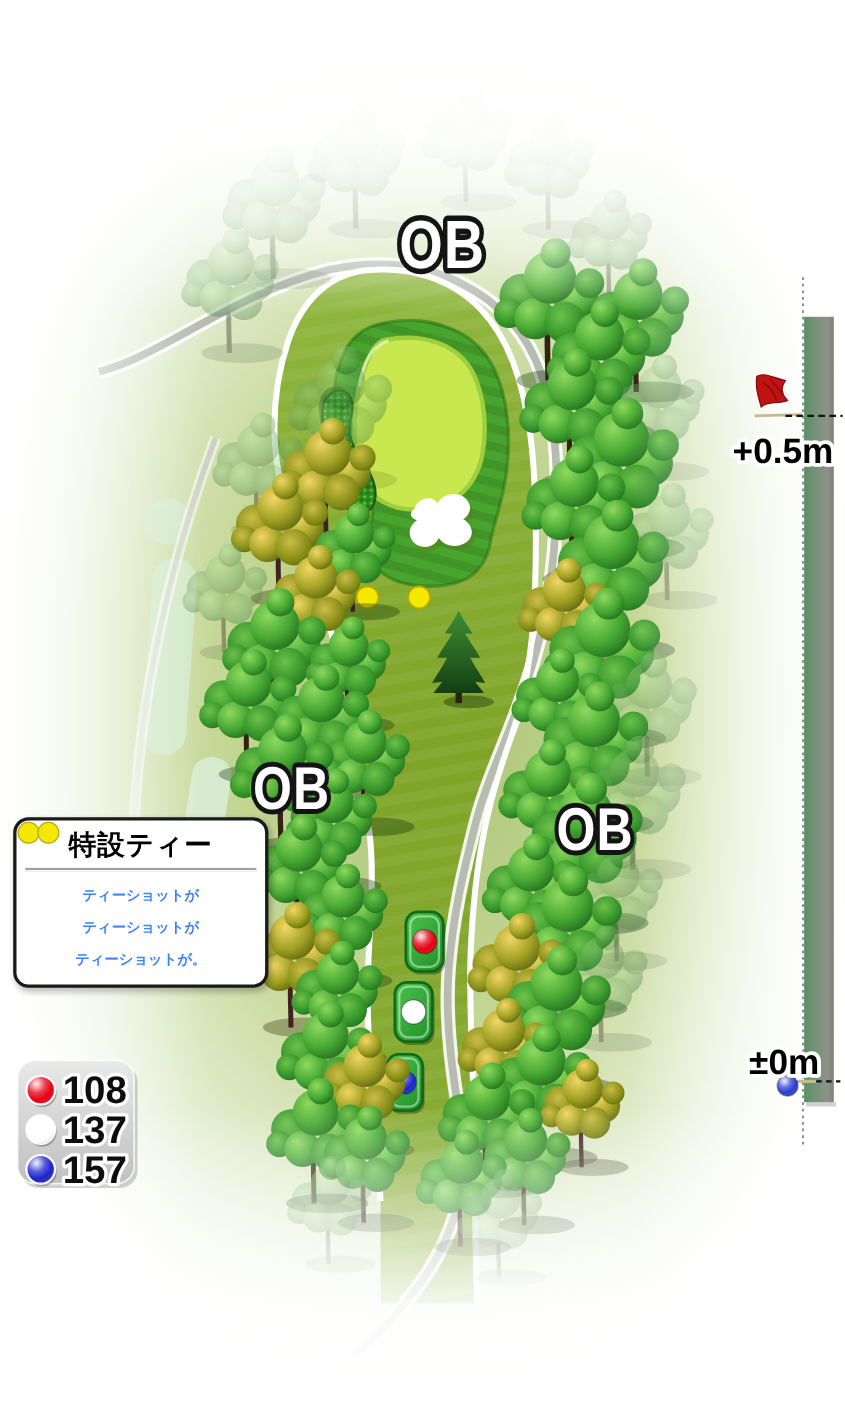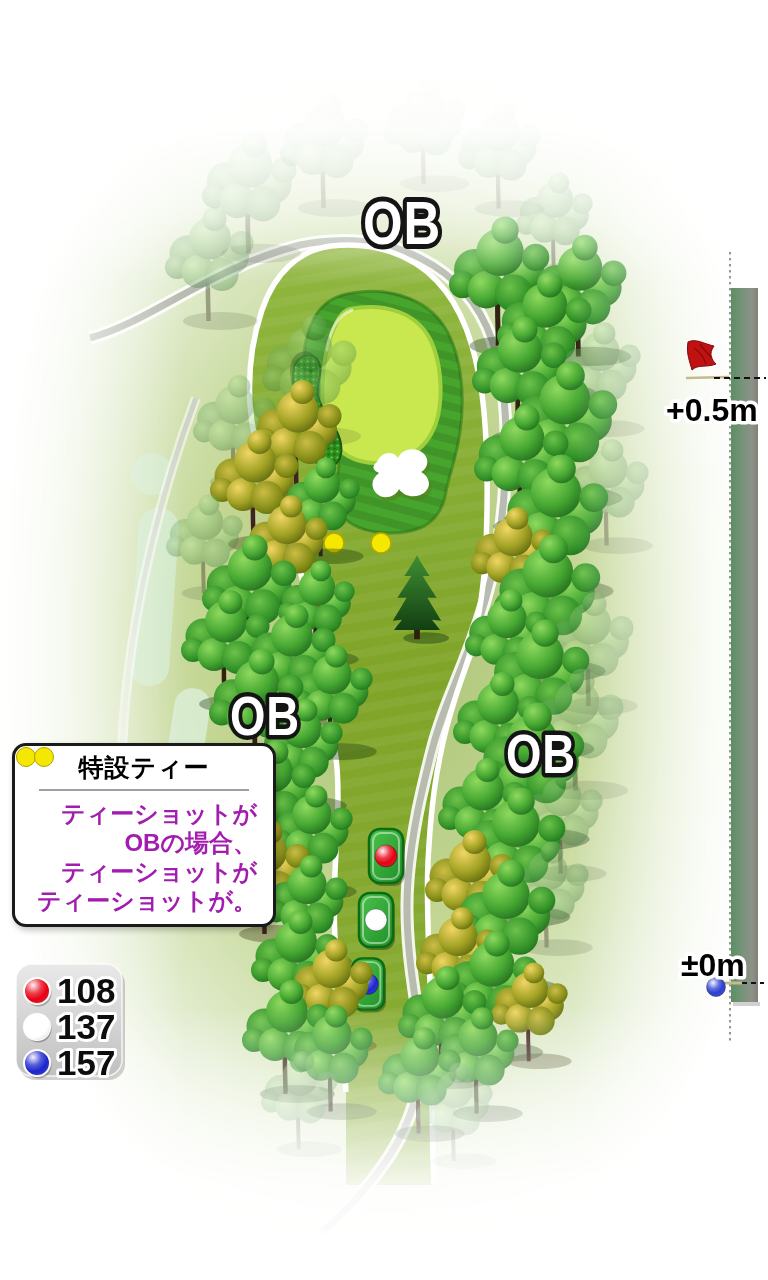--- a/index.html
+++ b/index.html
@@ -10,26 +10,26 @@
   .ob{font-size:62px;fill:#ffffff;stroke:#141414;stroke-width:10px;paint-order:stroke;
       stroke-linejoin:round;text-anchor:middle;letter-spacing:1px;}
   .ob-s{font-size:55px;stroke-width:9px;}
   .gauge-label{font-size:32px;fill:#000;stroke:#ffffff;stroke-width:7px;paint-order:stroke;stroke-linejoin:round;}
   .dist-num{font-size:35px;fill:#0d0d0d;stroke:#ffffff;stroke-width:6px;paint-order:stroke;stroke-linejoin:round;}
   .t-y{filter:hue-rotate(-42deg) saturate(.95) brightness(1.1);}
   .t-f{opacity:.38;filter:saturate(.55) brightness(1.12);}
   
   .note-box{position:absolute;left:12px;top:743px;width:226px;background:#ffffff;
             border:3px solid #1a1a1a;border-radius:14px;box-shadow:2px 3px 6px rgba(0,0,0,.25);
-            padding:5px 16px 9px;z-index:5;}
+            padding:5px 0 9px;z-index:5;}
   .note-title{display:flex;align-items:center;justify-content:center;gap:5px;
               font-weight:bold;font-size:25px;color:#000;letter-spacing:1px;}
   .note-divider{height:2px;background:#9aa0a6;border-bottom:1px solid #fff;margin:5px 8px 7px;}
-  .note-line{text-align:right;font-weight:bold;font-size:24px;line-height:29px;
-             color:#a21caf;white-space:nowrap;}
+  .note-line{text-align:center;font-weight:bold;font-size:13px;line-height:29px;
+             color:#3b82f6;white-space:nowrap;}
 </style>
 </head>
 <body>
 
 <div class="stage">
 
 <svg width="768" height="1280" viewBox="0 0 768 1280">
   <defs>
     <radialGradient id="gBg" gradientUnits="userSpaceOnUse" cx="390" cy="640" r="430" gradientTransform="matrix(1,0,0,1.55,0,-350)">
       <stop offset="0" stop-color="#a9c272"></stop>
@@ -354,18 +354,17 @@
 <div class="note-box">
   <div class="note-title">
     <svg width="40" height="22">
       <circle cx="11" cy="11" r="9.5" stroke="#b3a300" stroke-width="1" fill="#f4e800"></circle>
       <circle cx="29" cy="11" r="9.5" stroke="#b3a300" stroke-width="1" fill="#f4e800"></circle>
     </svg>
     <span>特設ティー</span>
   </div>
   <div class="note-divider"></div>
   <div class="note-line">ティーショットが</div>
-  <div class="note-line">OBの場合、</div>
   <div class="note-line">ティーショットが</div>
   <div class="note-line">ティーショットが。</div>
 </div>
 
 </div>
 
 </body></html>

